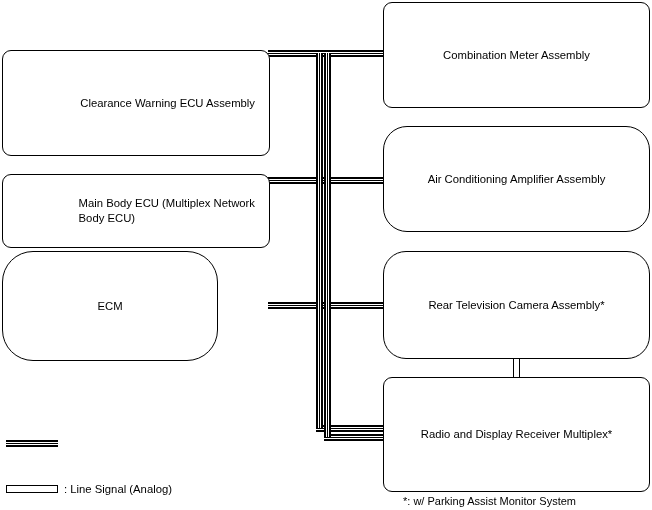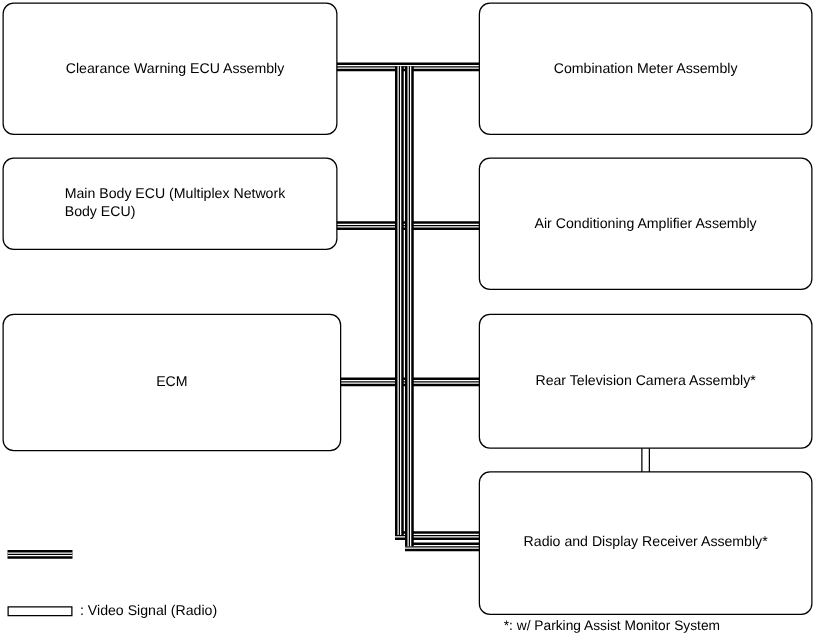--- a/index.html
+++ b/index.html
@@ -34,22 +34,23 @@
     z-index: 5;
   }
   .node .node-label {
     font-size: 11.3px;
     line-height: 15px;
     color: #000000;
     padding: 0 14px;
     white-space: pre-line;
   }
   .node.align-left {
-    justify-content: center;
+    justify-content: flex-end;
     text-align: left;
+    margin-top: 48px;
   }
   .node.align-left .node-label {
     padding-left: 22px;
   }
 
   
   
   .can-h {
     position: absolute;
     height: 7px;
@@ -172,44 +173,44 @@
 
   <div class="node align-left" style="left:2px; top:2px; width:268px; height:106px;">
     <span class="node-label">Clearance Warning ECU Assembly</span>
   </div>
 
   <div class="node align-left" style="left:2px; top:126px; width:268px; height:74px;">
     <span class="node-label">Main Body ECU (Multiplex Network
 Body ECU)</span>
   </div>
 
-  <div class="node" style="left:2px; top:251px; width:271px; height:110px;">
+  <div class="node" style="left:2px; top:251px; width:216px; height:110px;border-radius:31px;">
     <span class="node-label">ECM</span>
   </div>
 
   <div class="node" style="left:383px; top:2px; width:267px; height:106px;text-align:right;">
     <span class="node-label">Combination Meter Assembly</span>
   </div>
 
-  <div class="node" style="left:383px; top:126px; width:267px; height:106px;">
+  <div class="node" style="left:383px; top:126px; width:267px; height:106px;border-radius:24px;">
     <span class="node-label">Air Conditioning Amplifier Assembly</span>
   </div>
 
-  <div class="node" style="left:383px; top:251px; width:267px; height:108px;">
+  <div class="node" style="left:383px; top:251px; width:267px; height:108px;border-radius:23px;">
     <span class="node-label">Rear Television Camera Assembly*</span>
   </div>
 
   <div class="node" style="left:383px; top:377px; width:267px; height:115px;">
-    <span class="node-label">Radio and Display Receiver Assembly*</span>
+    <span class="node-label">Radio and Display Receiver Multiplex*</span>
   </div>
 
   <div class="legend-row" style="left:6px; top:440px;">
     <span class="sw-can"></span>
   </div>
 
   <div class="legend-row" style="left:6px; top:482px;">
     <span class="sw-vid"></span>
-    <span class="legend-text">: Video Signal (Radio)</span>
+    <span class="legend-text">: Line Signal (Analog)</span>
   </div>
 
   <div class="footnote" style="left:403px; top:494px;">*: w/ Parking Assist Monitor System</div>
 
 </div>
 
 </body></html>

